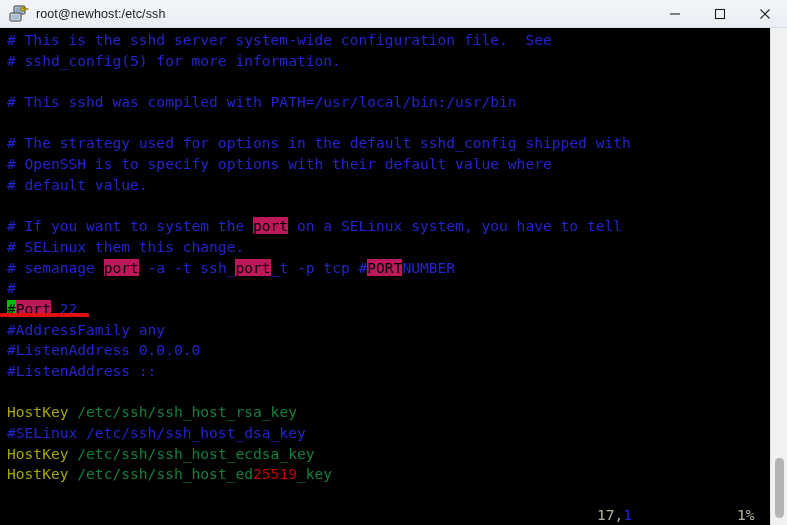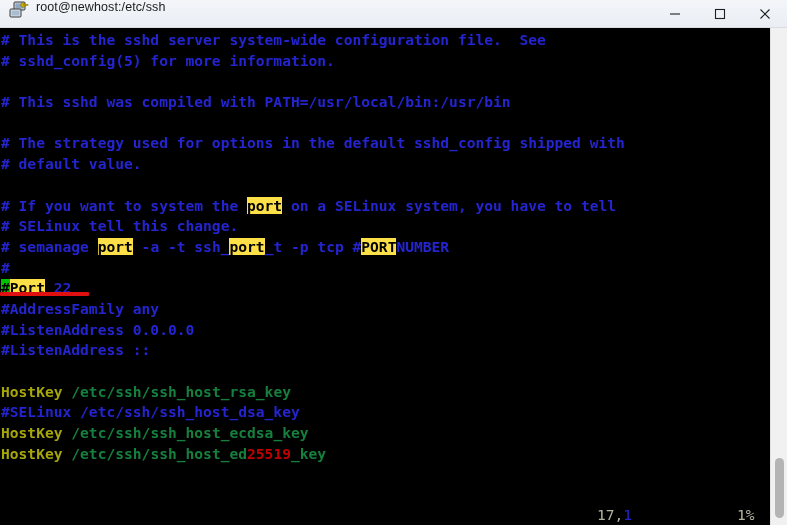--- a/index.html
+++ b/index.html
@@ -26,21 +26,21 @@
 
   
   .titlebar {
     position: absolute;
     left: 0; top: 0;
     width: 787px;
     height: 28px;
     background: linear-gradient(to bottom, #f3f5f9 0%, #eaeef4 100%);
     border-bottom: 1px solid #d8dde4;
     display: flex;
-    align-items: flex-start;
+    align-items: center;
     box-sizing: border-box;
   }
   .title-icon {
     width: 22px;
     height: 20px;
     margin-left: 8px;
     margin-right: 6px;
     position: relative;
     flex: 0 0 auto;
   }
@@ -81,36 +81,35 @@
   }
   .screen {
     position: absolute;
     left: 0;
     top: 2px;
     width: 770px;
   }
   .row {
     height: 20.7px;
     white-space: pre;
-    padding-left: 1px;
+    padding-left: 7px;
     box-sizing: border-box;
     position: relative;
-    font-weight: bold;
   }
 
   
   .c-comment { color: #2424d0; }
   .c-white   { color: #15803d; }
   .c-yellow  { color: #a6a60a; }
   .c-red     { color: #bf0000; }
   .c-status  { color: #b3b3a0; }
   .c-statnum { color: #2424d0; }
 
   .hl-search {
-    background: #fde047;
+    background: #be185d;
     color: #000000;
   }
   .hl-cursor {
     background: #00c000;
     color: #000000;
   }
 
   
   .red-underline {
     position: absolute;
@@ -208,26 +207,27 @@
 
   <div class="terminal">
     <div class="screen">
 
       <div class="row"><span class="c-comment"># This is the sshd server system-wide configuration file.  See</span></div>
       <div class="row"><span class="c-comment"># sshd_config(5) for more information.</span></div>
       <div class="row"></div>
       <div class="row"><span class="c-comment"># This sshd was compiled with PATH=/usr/local/bin:/usr/bin</span></div>
       <div class="row"></div>
       <div class="row"><span class="c-comment"># The strategy used for options in the default sshd_config shipped with</span></div>
+      <div class="row"><span class="c-comment"># OpenSSH is to specify options with their default value where</span></div>
       <div class="row"><span class="c-comment"># default value.</span></div>
       <div class="row"></div>
 
       <div class="row"><span class="c-comment"># If you want to system the </span><span class="hl-search">port</span><span class="c-comment"> on a SELinux system, you have to tell</span></div>
 
-      <div class="row"><span class="c-comment"># SELinux tell this change.</span></div>
+      <div class="row"><span class="c-comment"># SELinux them this change.</span></div>
 
       <div class="row"><span class="c-comment"># semanage </span><span class="hl-search">port</span><span class="c-comment"> -a -t ssh_</span><span class="hl-search">port</span><span class="c-comment">_t -p tcp #</span><span class="hl-search">PORT</span><span class="c-comment">NUMBER</span></div>
 
       <div class="row"><span class="c-comment">#</span></div>
 
       <div class="row"><span class="hl-cursor">#</span><span class="hl-search">Port</span><span class="c-comment"> 22</span><span class="red-underline"></span></div>
 
       <div class="row"><span class="c-comment">#AddressFamily any</span></div>
       <div class="row"><span class="c-comment">#ListenAddress 0.0.0.0</span></div>
       <div class="row"><span class="c-comment">#ListenAddress ::</span></div>

